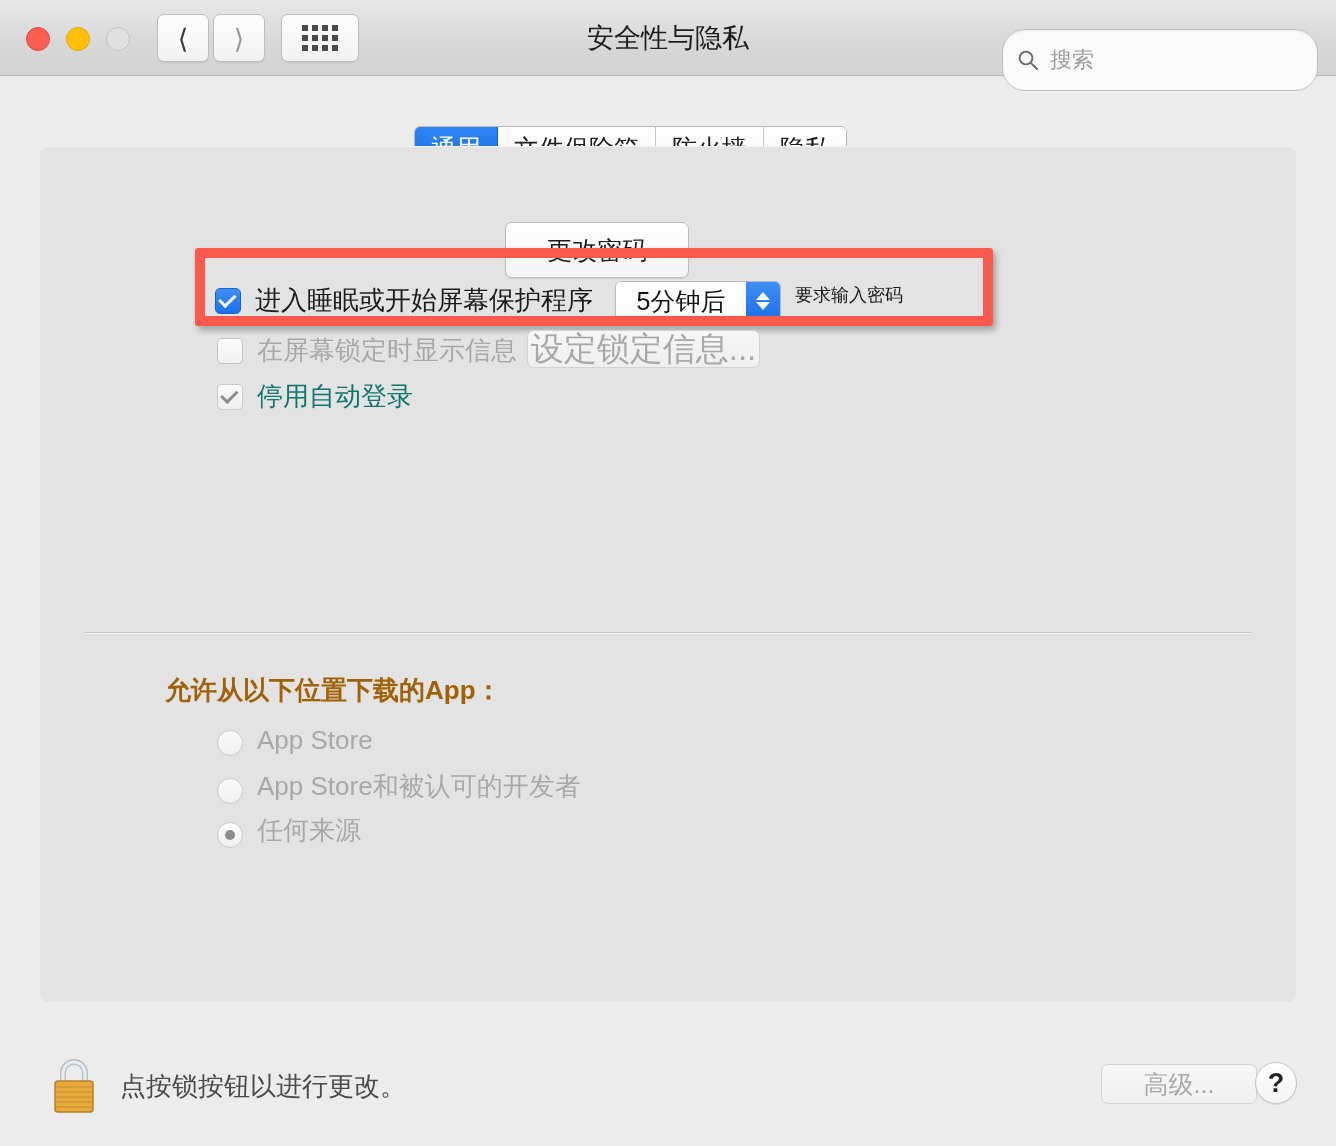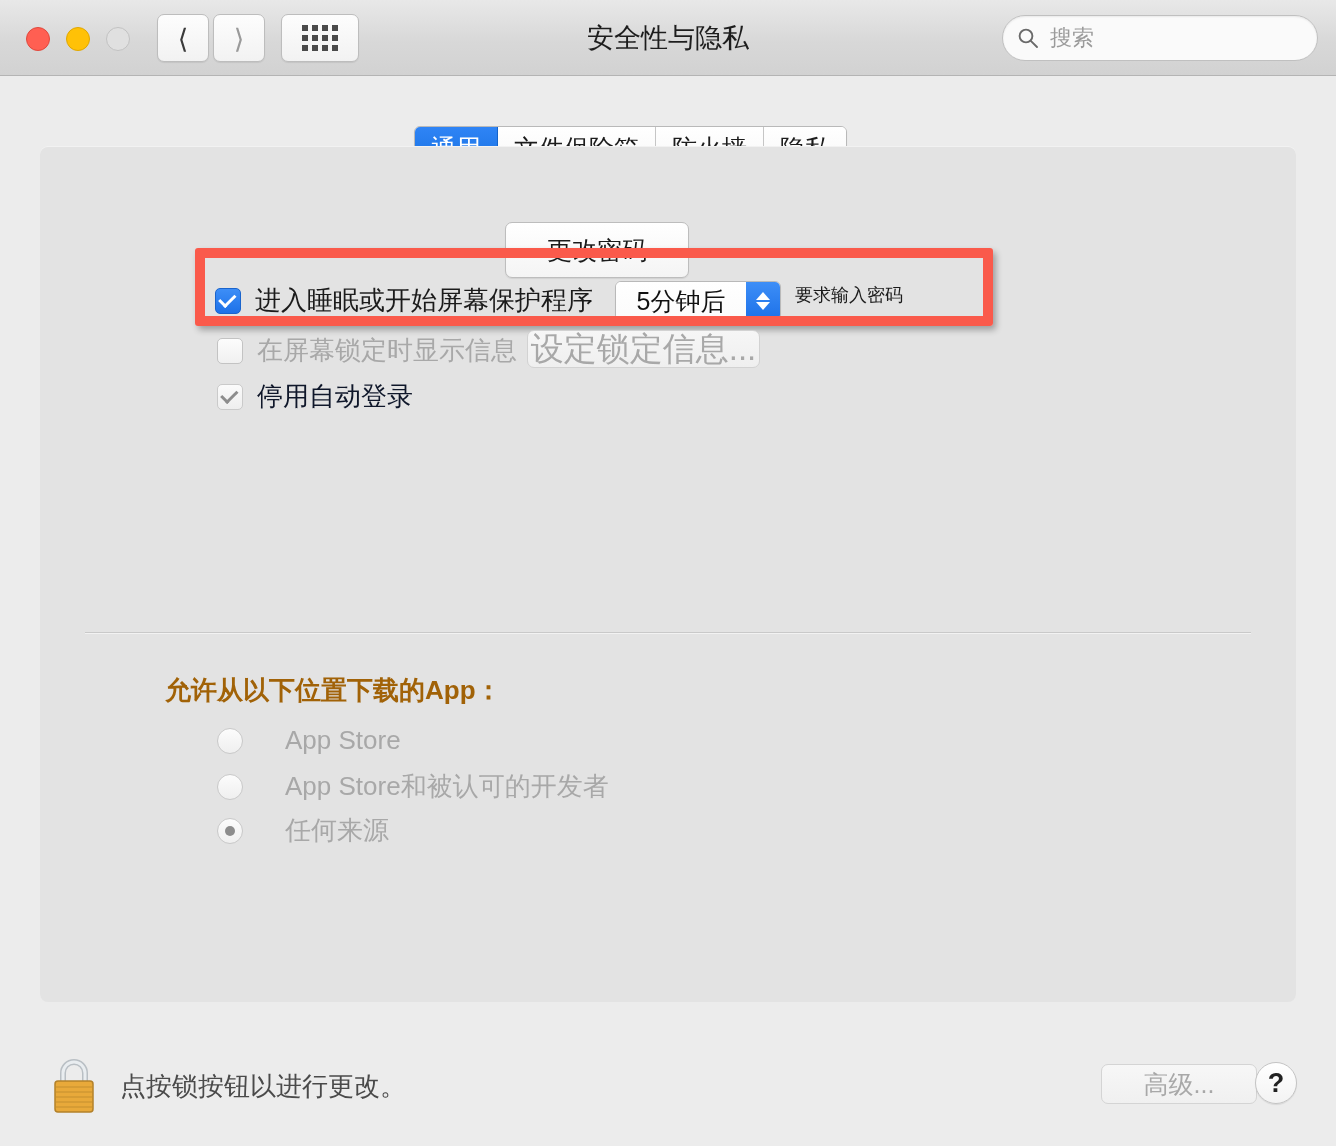--- a/index.html
+++ b/index.html
@@ -83,22 +83,22 @@
     width: 1336px;
     height: 76px;
     line-height: 76px;
     text-align: center;
     font-size: 27px;
     color: #1d1d1d;
   }
 
   #searchbox {
     position: absolute;
-    left: 1002px; top: 15px;
-    width: 316px; height: 46px;
+    left: 1002px; top: 29px;
+    width: 316px; height: 62px;
     background: #fafafa;
     border: 1px solid #c0c0c0;
     border-radius: 23px;
     box-sizing: border-box;
     box-shadow: inset 0 1px 2px rgba(0,0,0,0.07);
     display: flex;
     align-items: center;
   }
   #search-icon {
     margin-left: 14px;
@@ -318,42 +318,42 @@
     box-sizing: border-box;
     display: flex;
     align-items: center;
     justify-content: center;
     font-size: 33px;
     color: #a8a8a8;
   }
   #row-disable-autologin { left: 217px; top: 379px; }
   #row-disable-autologin .lbl {
     font-size: 26px;
-    color: #0f172a;
+    color: #0f766e;
     margin-left: 14px;
   }
 
   
   #panel-divider {
     position: absolute;
     left: 85px; top: 632px;
     width: 1166px; height: 1px;
     background: #c9c9c9;
     box-shadow: 0 1px 0 #f2f2f2;
   }
 
   
   #downloads-heading {
     position: absolute;
     left: 165px; top: 673px;
     font-size: 26px;
     color: #a16207;
     font-weight: bold;
   }
-  .radio-row { position: absolute; display: flex; align-items: center; gap: 28px; }
+  .radio-row { position: absolute; display: flex; align-items: flex-end; }
   .radio-row .lbl {
     font-size: 26px;
     color: #a8a8a8;
     margin-left: 14px;
   }
   #radio-appstore      { left: 217px; top: 725px; }
   #radio-appstore-dev  { left: 217px; top: 769px; }
   #radio-anywhere      { left: 217px; top: 813px; }
 
   

